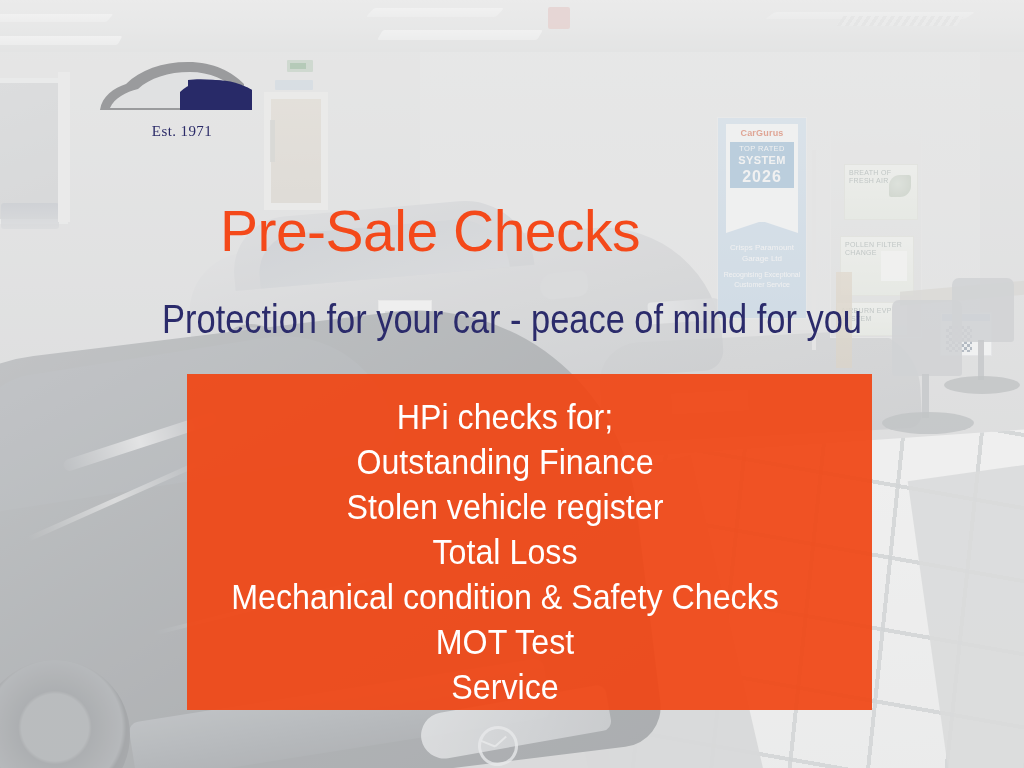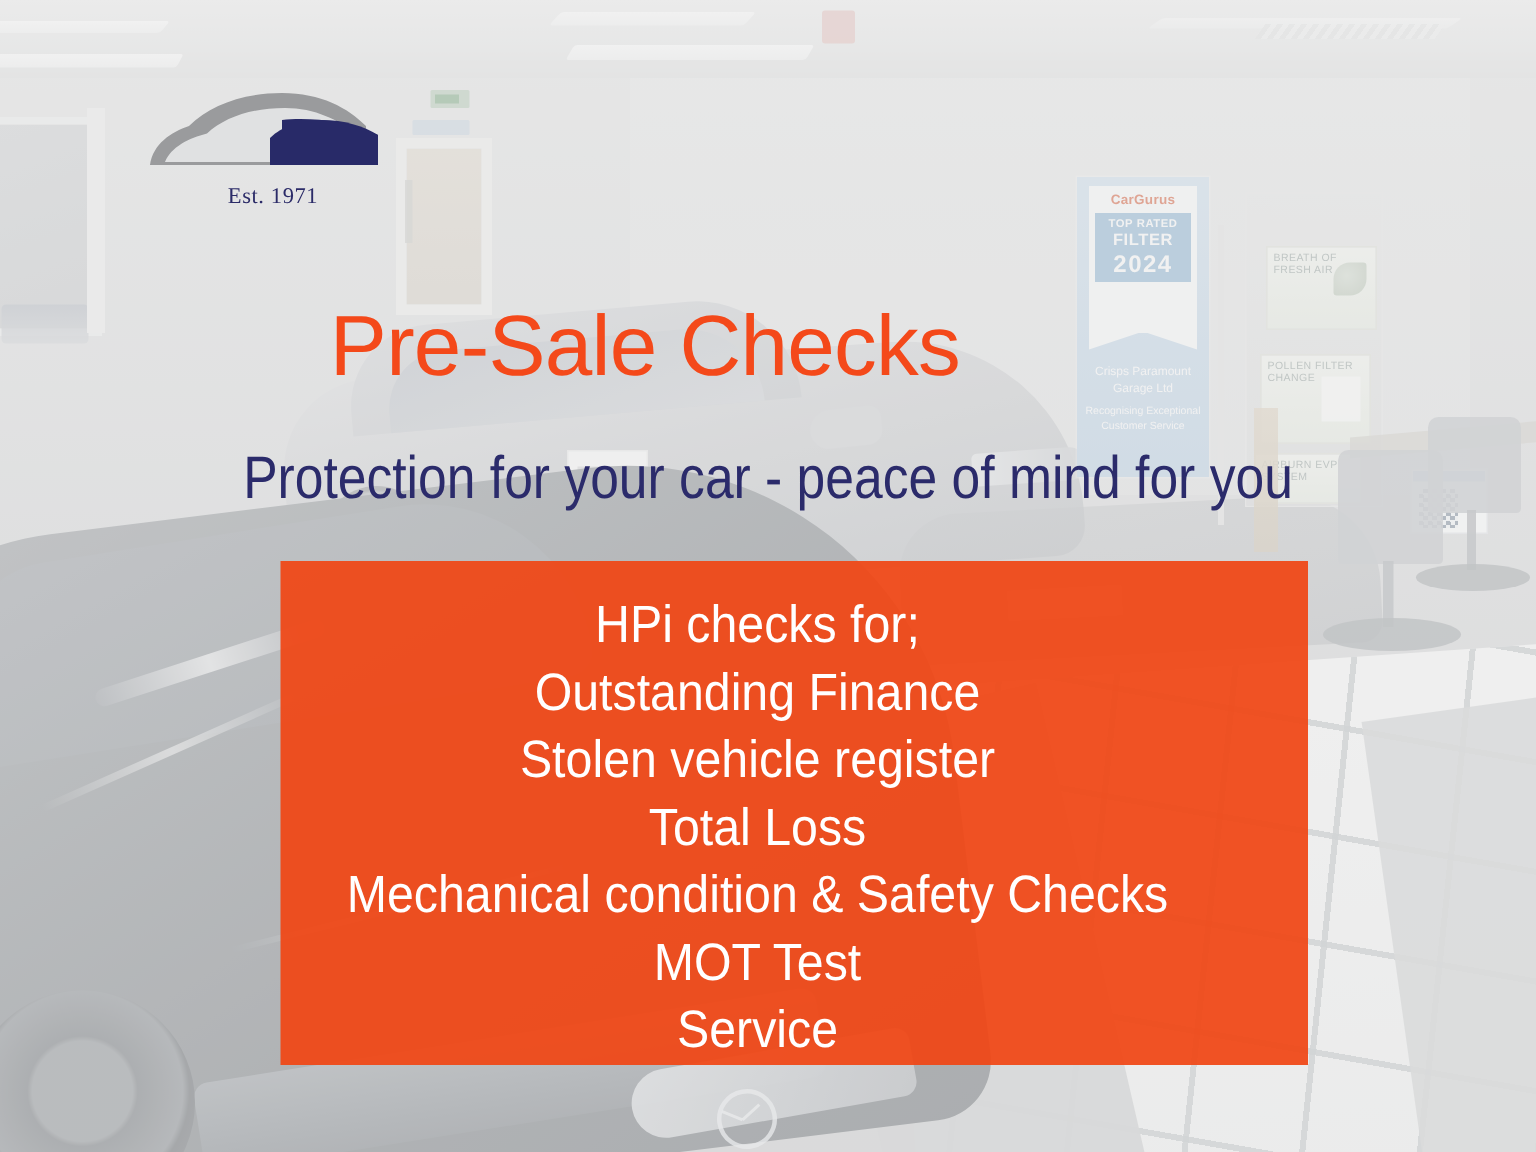--- a/index.html
+++ b/index.html
@@ -119,21 +119,21 @@
   .banner-card::after {
     content:""; position:absolute; left:0; bottom:-11px;
     border-left:36px solid #fbfcfd; border-right:36px solid #fbfcfd;
     border-bottom:12px solid transparent;
   }
   .bn-t1 { position:absolute; left:8px; top:10px; width:72px; text-align:center;
            font-size:9px; color:#d9603e; letter-spacing:.2px; font-weight:bold; }
   .bn-box { position:absolute; left:12px; top:24px; width:64px; height:46px;
             background:#8fb7d6; }
   .bn-t2 { position:absolute; left:12px; top:26px; width:64px; text-align:center;
-           font-size:7.5px; color:#fff; font-weight:bold; letter-spacing:.4px;}
+           font-size:7.5px; color:#fff; font-weight:normal; letter-spacing:.4px;}
   .bn-t3 { position:absolute; left:12px; top:36px; width:64px; text-align:center;
            font-size:11px; color:#fff; font-weight:bold; letter-spacing:.4px;}
   .bn-t4 { position:absolute; left:12px; top:50px; width:64px; text-align:center;
            font-size:16px; color:#fff; font-weight:bold; letter-spacing:1px;}
   .bn-t5 { position:absolute; left:4px; top:124px; width:80px; text-align:center;
            font-size:8px; color:#ffffff; line-height:11px;}
   .bn-t6 { position:absolute; left:4px; top:152px; width:80px; text-align:center;
            font-size:7px; color:#ffffff; line-height:10px;}
 
   
@@ -411,22 +411,22 @@
     <div class="plate-mid"></div>
 
     <div class="car-right"></div>
     <div class="plate-right"></div>
 
     <div class="banner">
       <div class="banner-card"></div>
       <div class="bn-t1">CarGurus</div>
       <div class="bn-box"></div>
       <div class="bn-t2">TOP RATED</div>
-      <div class="bn-t3">FILTER</div>
-      <div class="bn-t4">2024</div>
+      <div class="bn-t3">SYSTEM</div>
+      <div class="bn-t4">2026</div>
       <div class="bn-t5">Crisps Paramount<br>Garage Ltd</div>
       <div class="bn-t6">Recognising Exceptional<br>Customer Service</div>
     </div>
 
     <div class="poster-pole"></div>
     <div class="poster-stand"></div>
     <div class="poster p1">
       <div class="poster-title">BREATH OF FRESH AIR</div>
       <div class="poster-leaf"></div>
     </div>

